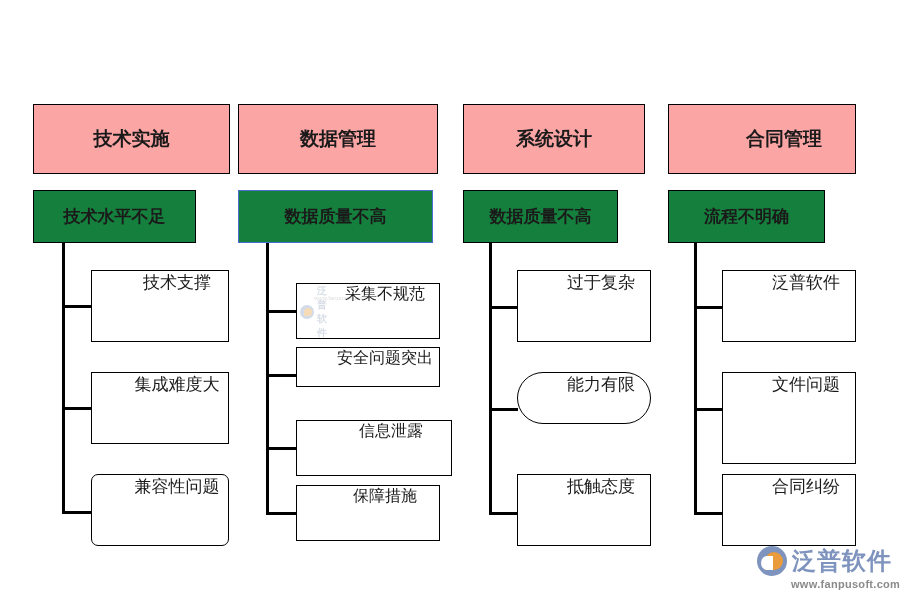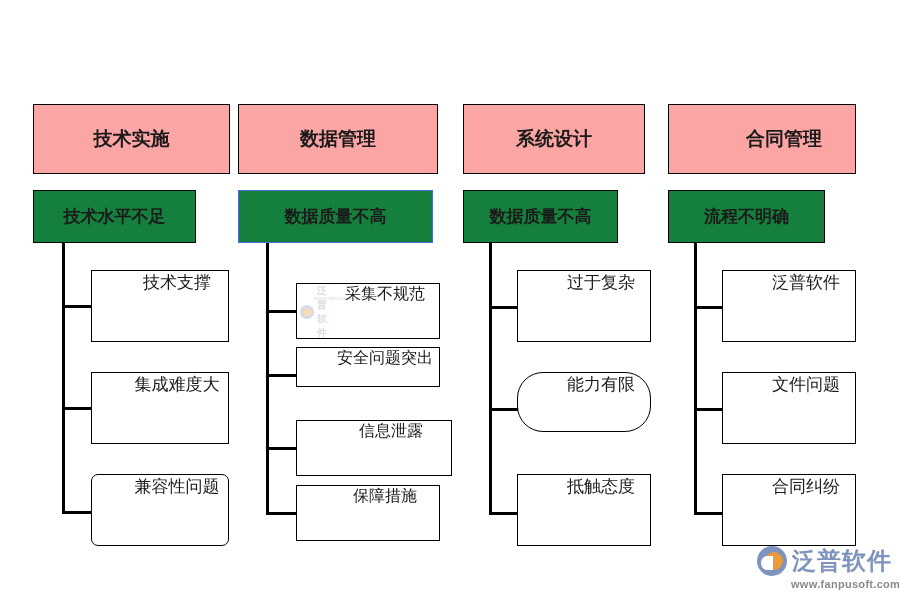--- a/index.html
+++ b/index.html
@@ -193,21 +193,21 @@
     </div>
 
     <div class="trunk" style="left:489px;top:243px;height:272px;"></div>
     <div class="branch" style="left:489px;top:306px;width:29px;"></div>
     <div class="branch" style="left:489px;top:408px;width:29px;"></div>
     <div class="branch" style="left:489px;top:512px;width:29px;"></div>
 
     <div class="leaf-box" style="left:517px;top:270px;width:134px;height:72px;">
       <span class="leaf-text">过于复杂</span>
     </div>
-    <div class="leaf-box" style="left:517px;top:372px;width:134px;height:60px;border-radius:26px;">
+    <div class="leaf-box" style="left:517px;top:372px;width:134px;height:52px;border-radius:26px;">
       <span class="leaf-text">能力有限</span>
     </div>
     <div class="leaf-box" style="left:517px;top:474px;width:134px;height:72px;">
       <span class="leaf-text">抵触态度</span>
     </div>
   </div>
 
   <div class="column">
     <div class="l1-box" style="left:668px;top:104px;width:188px;height:70px;padding-left:44px;">
       <span class="l1-text">合同管理</span>
@@ -218,21 +218,21 @@
     </div>
 
     <div class="trunk" style="left:694px;top:243px;height:272px;"></div>
     <div class="branch" style="left:694px;top:306px;width:29px;"></div>
     <div class="branch" style="left:694px;top:408px;width:29px;"></div>
     <div class="branch" style="left:694px;top:512px;width:29px;"></div>
 
     <div class="leaf-box" style="left:722px;top:270px;width:134px;height:72px;">
       <span class="leaf-text">泛普软件</span>
     </div>
-    <div class="leaf-box" style="left:722px;top:372px;width:134px;height:72px;">
+    <div class="leaf-box" style="left:722px;top:372px;width:134px;height:92px;">
       <span class="leaf-text">文件问题</span>
     </div>
     <div class="leaf-box" style="left:722px;top:474px;width:134px;height:72px;">
       <span class="leaf-text">合同纠纷</span>
     </div>
   </div>
 
   <div class="brand">
     <div class="brand-row">
       <span class="brand-mark"></span>

